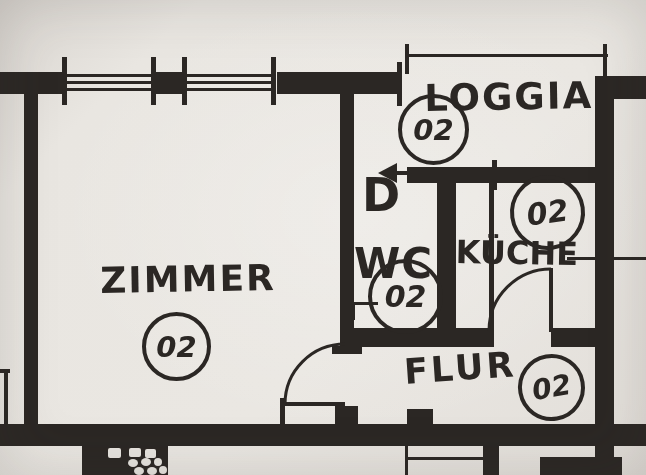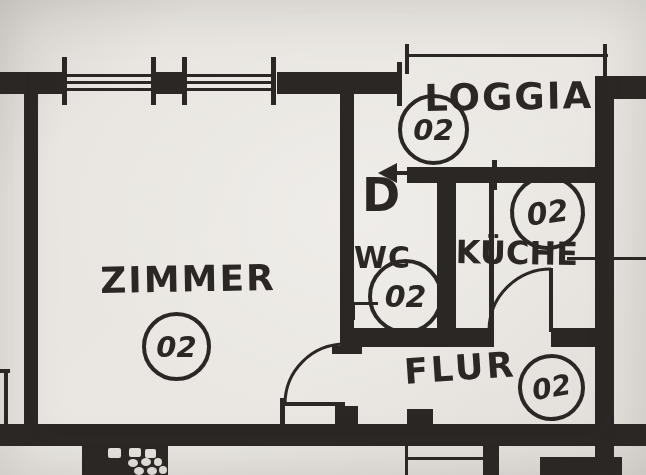--- a/index.html
+++ b/index.html
@@ -32,21 +32,21 @@
     border-radius:50%;
     display:flex;align-items:center;justify-content:center;
     color:#2b2724;
     font-weight:bold;
     font-style:italic;
     background:transparent;
   }
   .lbl-loggia{left:424px;top:80px;font-size:37px;letter-spacing:2px;transform:rotate(-1deg);}
   .lbl-zimmer{left:100px;top:263px;font-size:36px;letter-spacing:2px;transform:rotate(-1deg);}
   .lbl-d{left:362px;top:172px;font-size:46px;}
-  .lbl-wc{left:354px;top:243px;font-size:30px;letter-spacing:1px;}
+  .lbl-wc{left:354px;top:243px;font-size:42px;letter-spacing:1px;}
   .lbl-kueche{left:456px;top:236px;font-size:32px;letter-spacing:0px;transform:rotate(1deg);}
   .lbl-flur{left:403px;top:355px;font-size:35px;letter-spacing:3px;transform:rotate(-4deg);}
   .circ-loggia{left:398px;top:94px;width:71px;height:71px;font-size:29px;}
   .circ-zimmer{left:142px;top:312px;width:69px;height:69px;font-size:29px;}
   .circ-wc{left:368px;top:259px;width:75px;height:75px;font-size:30px;}
   .circ-kueche{left:510px;top:175px;width:75px;height:75px;font-size:30px;transform:rotate(-8deg);}
   .circ-flur{left:518px;top:354px;width:67px;height:67px;font-size:28px;transform:rotate(-10deg);}
 </style>
 </head>
 <body>

